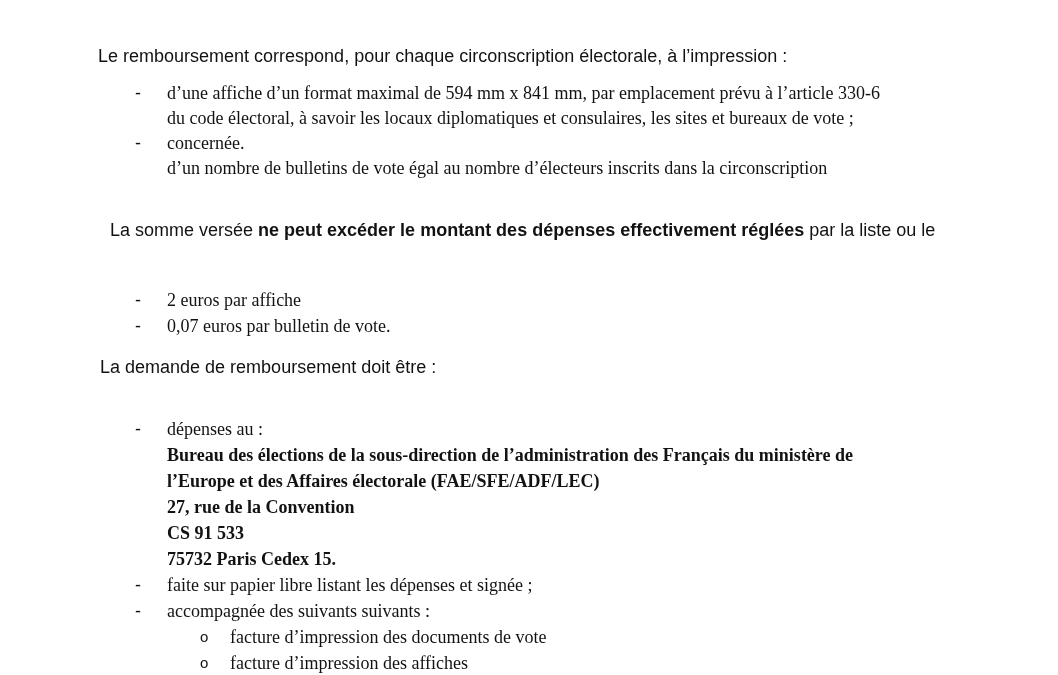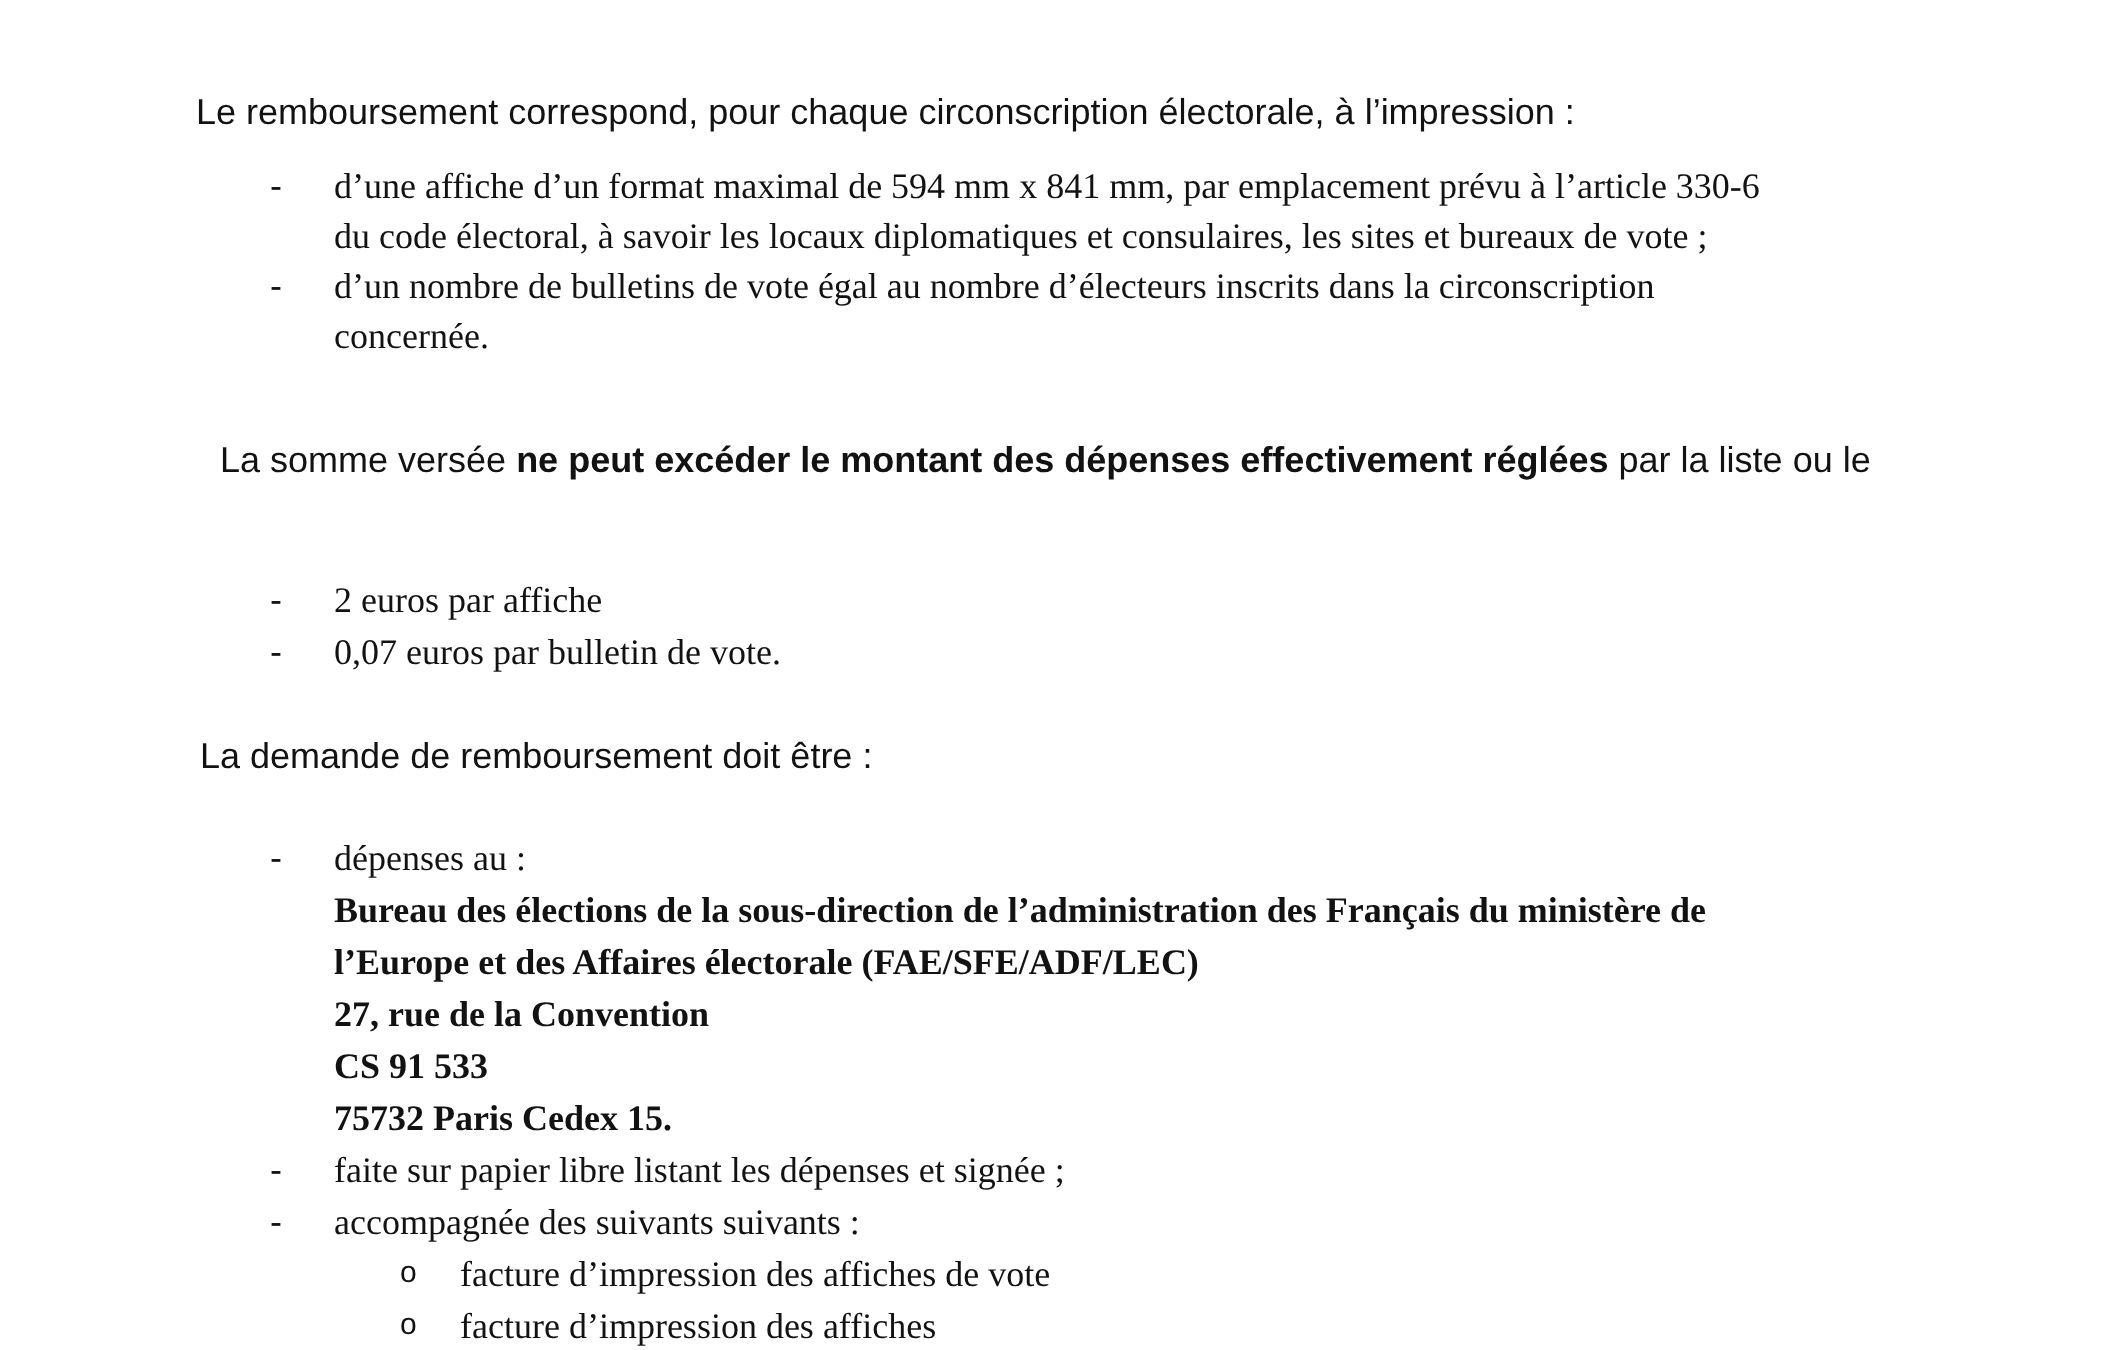--- a/index.html
+++ b/index.html
@@ -17,21 +17,21 @@
     font-size: 18px;
     color: #121212;
     font-weight: 400;
     border-radius: 24px;
   }
   .block { position: absolute; white-space: nowrap; }
   .b-intro  { top: 44px;  left: 98px;  line-height: 25px; }
   .b-list1  { top: 81px;  left: 135px; line-height: 25px; }
   .b-para2  { top: 217px; left: 110px; line-height: 26px; }
   .b-list2  { top: 287px; left: 135px; line-height: 26px; }
-  .b-para3  { top: 365px; left: 100px; line-height: 26px; }
+  .b-para3  { top: 354px; left: 100px; line-height: 26px; }
   .b-list3  { top: 416px; left: 135px; line-height: 26px; }
 
   .li { display: flex; }
   .marker { width: 32px; flex: 0 0 32px; }
   .li-body { flex: 0 0 auto; font-family: Liberation Serif, serif; }
 
   .sub-li { display: flex; margin-left: 65px; }
   .sub-marker { width: 30px; flex: 0 0 30px; font-size: 15px; }
 
   .bold { font-weight: 700; }
@@ -50,22 +50,22 @@
     <div class="li">
       <span class="marker">-</span>
       <div class="li-body">
         <div class="line">d’une affiche d’un format maximal de 594 mm x 841 mm, par emplacement prévu à l’article 330-6</div>
         <div class="line">du code électoral, à savoir les locaux diplomatiques et consulaires, les sites et bureaux de vote ;</div>
       </div>
     </div>
     <div class="li">
       <span class="marker">-</span>
       <div class="li-body">
+        <div class="line">concernée.</div>
         <div class="line">d’un nombre de bulletins de vote égal au nombre d’électeurs inscrits dans la circonscription</div>
-        <div class="line">concernée.</div>
       </div>
     </div>
   </div>
 
   <div class="block b-para2">
     <div class="line">
       <span>La somme versée </span><span class="bold">ne peut excéder le montant des dépenses effectivement réglées</span><span> par la liste ou le</span>
     </div>
   </div>
 
@@ -101,21 +101,21 @@
     <div class="li">
       <span class="marker">-</span>
       <div class="li-body line">faite sur papier libre listant les dépenses et signée ;</div>
     </div>
     <div class="li">
       <span class="marker">-</span>
       <div class="li-body line">accompagnée des suivants suivants :</div>
     </div>
     <div class="sub-li">
       <span class="sub-marker">o</span>
-      <div class="li-body line">facture d’impression des affiches de vote</div>
+      <div class="li-body line">facture d’impression des documents de vote</div>
     </div>
     <div class="sub-li">
       <span class="sub-marker">o</span>
       <div class="li-body line">facture d’impression des affiches</div>
     </div>
   </div>
 
 </div>
 
 </body></html>

